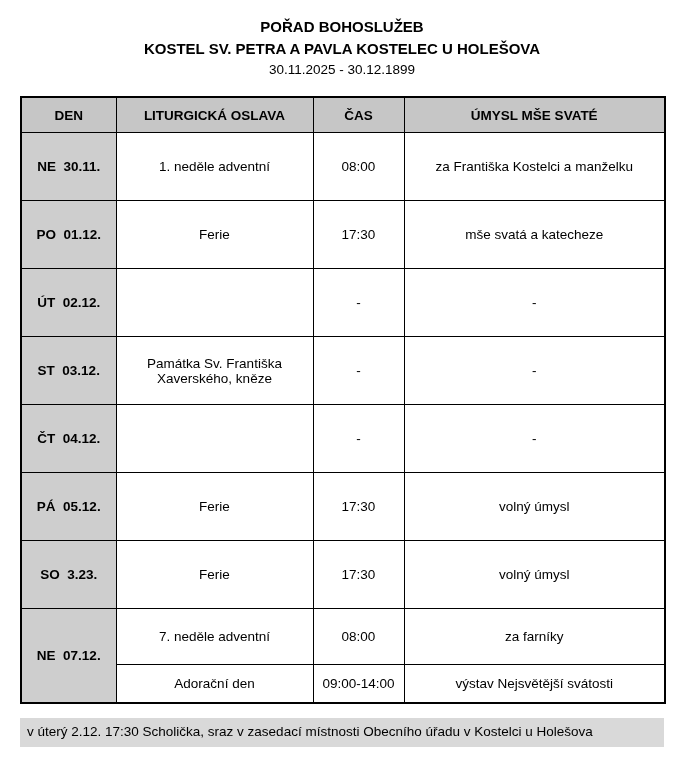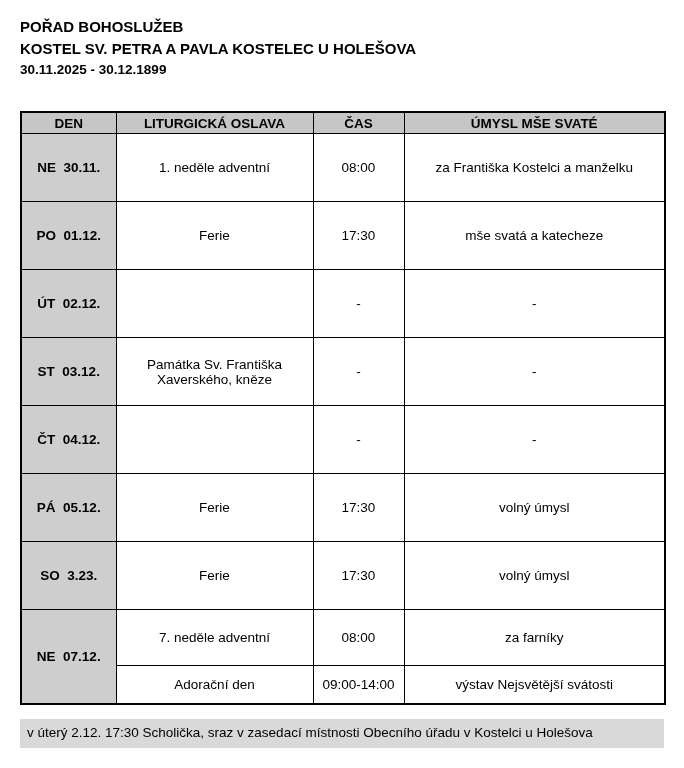--- a/index.html
+++ b/index.html
@@ -11,50 +11,50 @@
   }
   .page {
     position: relative;
     width: 684px;
     height: 768px;
     box-sizing: border-box;
     padding: 16px 20px 0 20px;
     background: #ffffff;
   }
   .titles {
-    margin-bottom: 31px;
+    text-align: center;
+    margin-bottom: 16px;
   }
   .title-line {
     font-weight: bold;
     font-size: 15px;
     line-height: 1.45;
   }
   .date-line {
     font-size: 13.5px;
     line-height: 1.5;
-    font-weight: bold;
   }
   table.schedule {
     border-collapse: collapse;
     table-layout: fixed;
     width: 644px;
     border: 2px solid #000000;
   }
   table.schedule th,
   table.schedule td {
     border: 1px solid #000000;
     font-size: 13.5px;
     text-align: center;
     vertical-align: middle;
     padding: 2px 4px;
     overflow: hidden;
     box-sizing: border-box;
   }
   table.schedule thead th {
-    height: 22px;
+    height: 36px;
     font-weight: bold;
     background: #c6c6c6;
     padding: 1px 9px;
   }
   table.schedule tbody tr.row {
     height: 68px;
     border-radius: 14px;
   }
   table.schedule tbody tr.sub-row-top {
     height: 56px;

